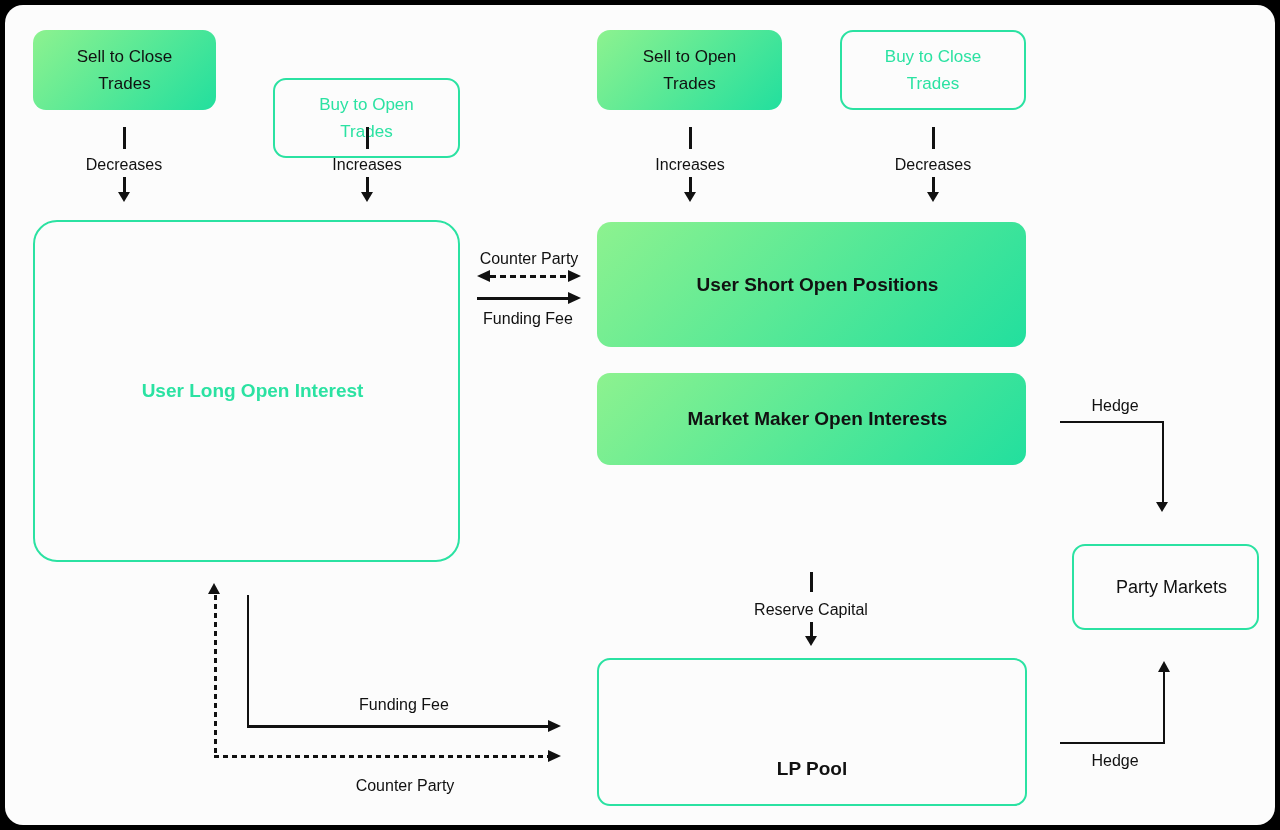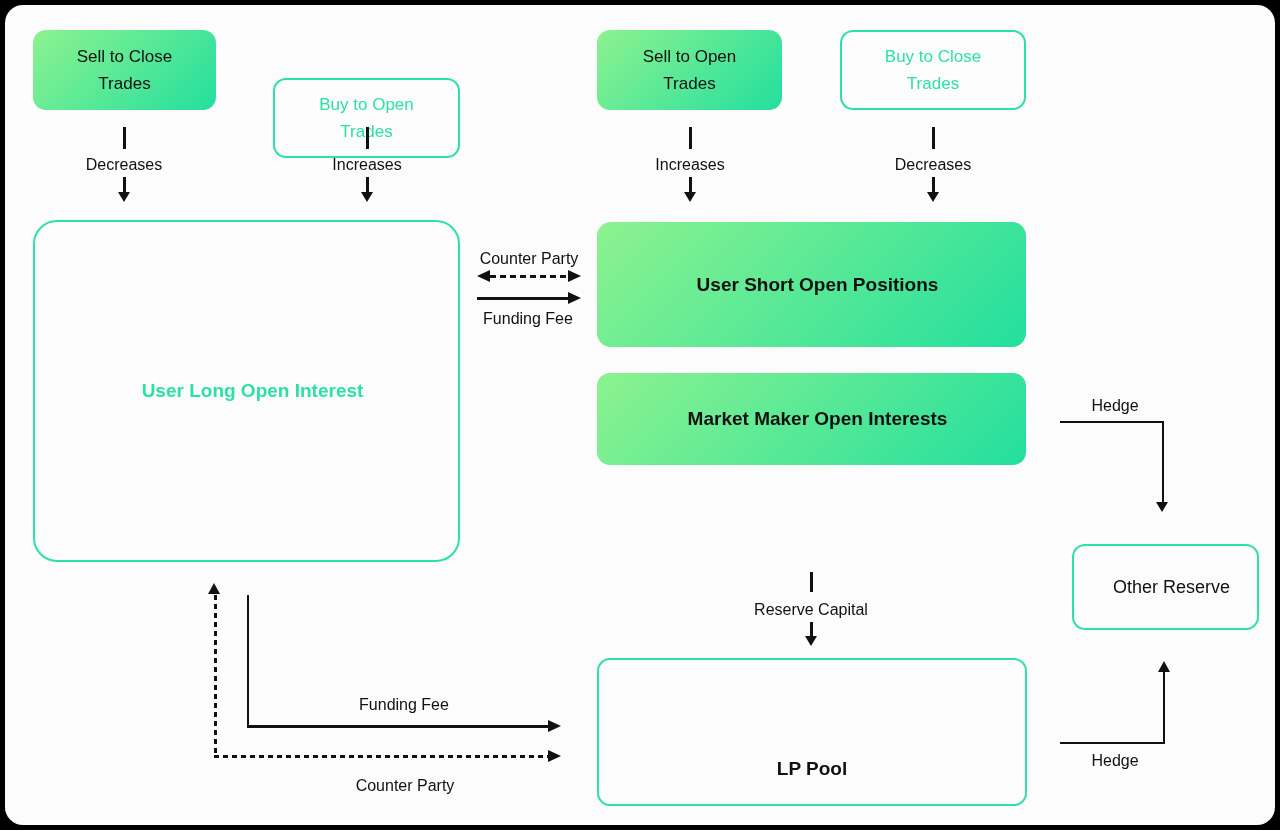--- a/index.html
+++ b/index.html
@@ -121,21 +121,21 @@
     <div class="node grad big-box" style="left:597px;top:373px;width:429px;height:92px;">
       <span>Market Maker Open Interests</span>
     </div>
 
     <div class="lbl" style="left:1115px;top:397px;">Hedge</div>
     <div class="hline" style="left:1060px;top:420.5px;width:104px;height:2.5px;"></div>
     <div class="vline" style="left:1161.5px;top:420.5px;width:2.5px;height:83px;"></div>
     <div class="tri tri-down" style="left:1156px;top:502px;"></div>
 
     <div class="node outline" style="left:1072px;top:544px;width:187px;height:86px;font-size:18px;font-weight:500;">
-      <span>Other Reserve</span>
+      <span>Party Markets</span>
     </div>
 
     <div class="vline" style="left:810px;top:572px;width:2.5px;height:20px;"></div>
     <div class="lbl" style="left:811px;top:601px;">Reserve Capital</div>
     <div class="vline" style="left:810px;top:622px;width:2.5px;height:15px;"></div>
     <div class="tri tri-down" style="left:804.5px;top:636px;"></div>
 
     <div class="node outline" style="left:597px;top:658px;width:430px;height:148px;">
       <div class="lp-pool-label">LP Pool</div>
     </div>

